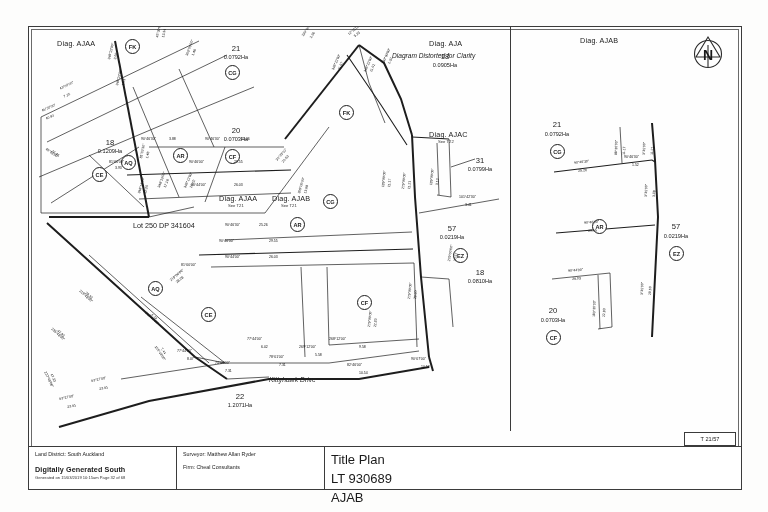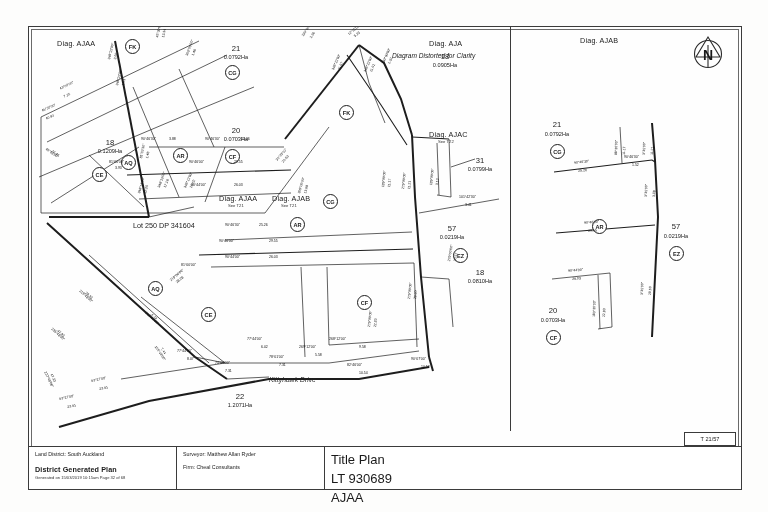--- a/index.html
+++ b/index.html
@@ -338,27 +338,27 @@
       <path d="M20 12 L20 34" stroke="#2b2b2b" stroke-width="1.1"></path>
       <text x="20" y="27" text-anchor="middle" font-family="Liberation Sans, sans-serif" font-size="14" font-weight="700" fill="#1a1a1a">N</text>
     </svg>
   </div>
 
   <div class="sheetref">T 21/57</div>
 
   <div class="tblock">
     <div class="tcell c1">
       <div class="landdist">Land District: South Auckland</div>
-      <div class="dgp">District Generated Plan</div>
+      <div class="dgp">Digitally Generated South</div>
       <div class="dgpsub">Generated on 15/03/2019 10:15am Page 32 of 68</div>
     </div>
     <div class="tcell c3">
       <div class="srv">Surveyor: Matthew Allan Ryder</div>
       <div class="srv">Firm: Cheal Consultants</div>
     </div>
     <div class="tcell c4">
       <div class="tp">Title Plan</div>
       <div class="tp">LT 930689</div>
-      <div class="tp">AJAA</div>
+      <div class="tp">AJAB</div>
     </div>
   </div>
 
 </div>
 
 </body></html>

